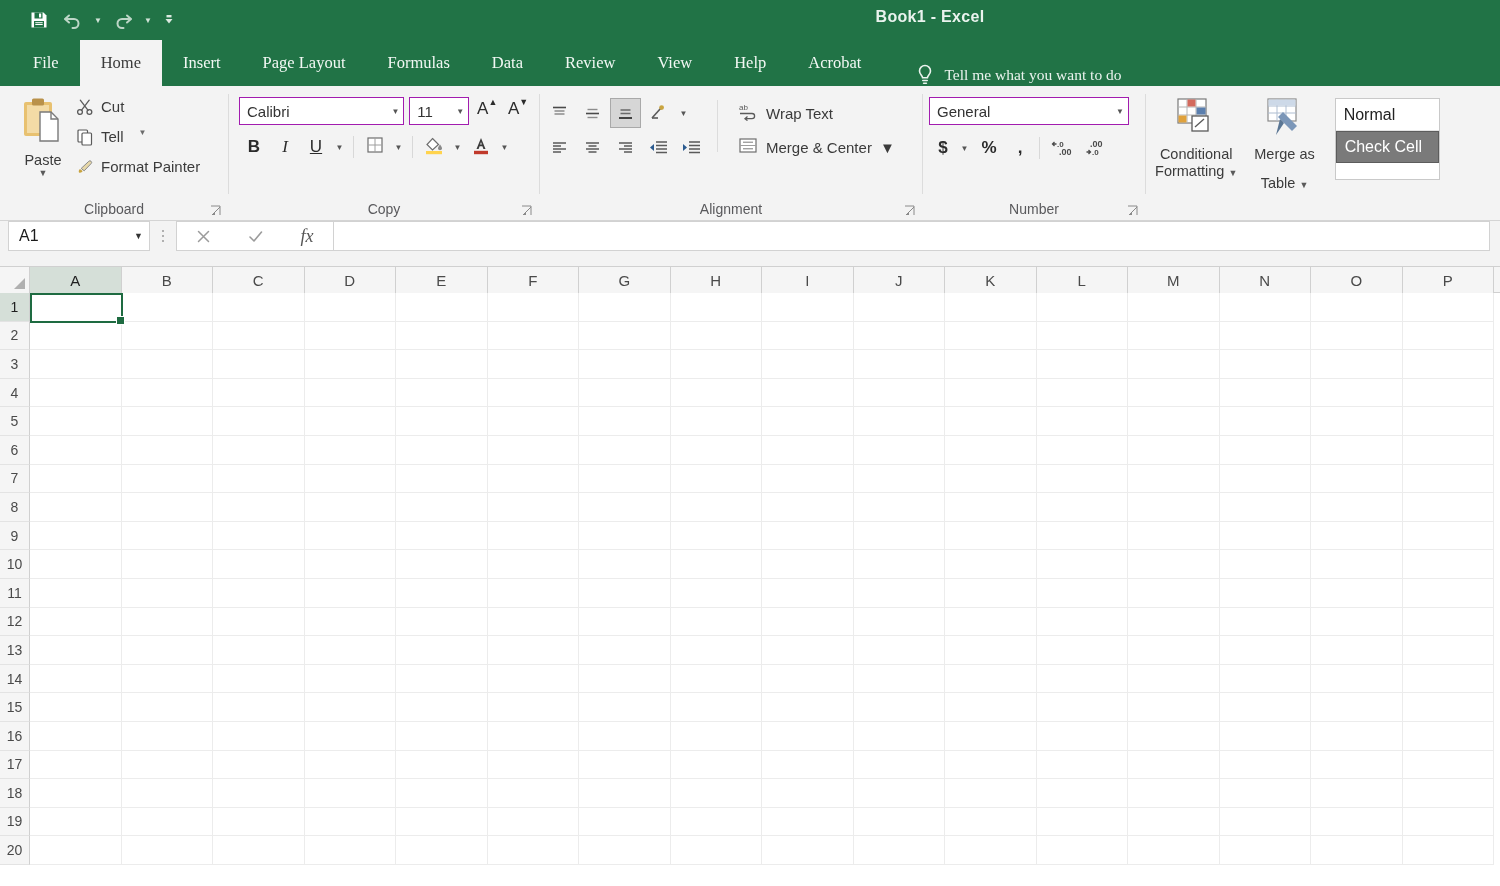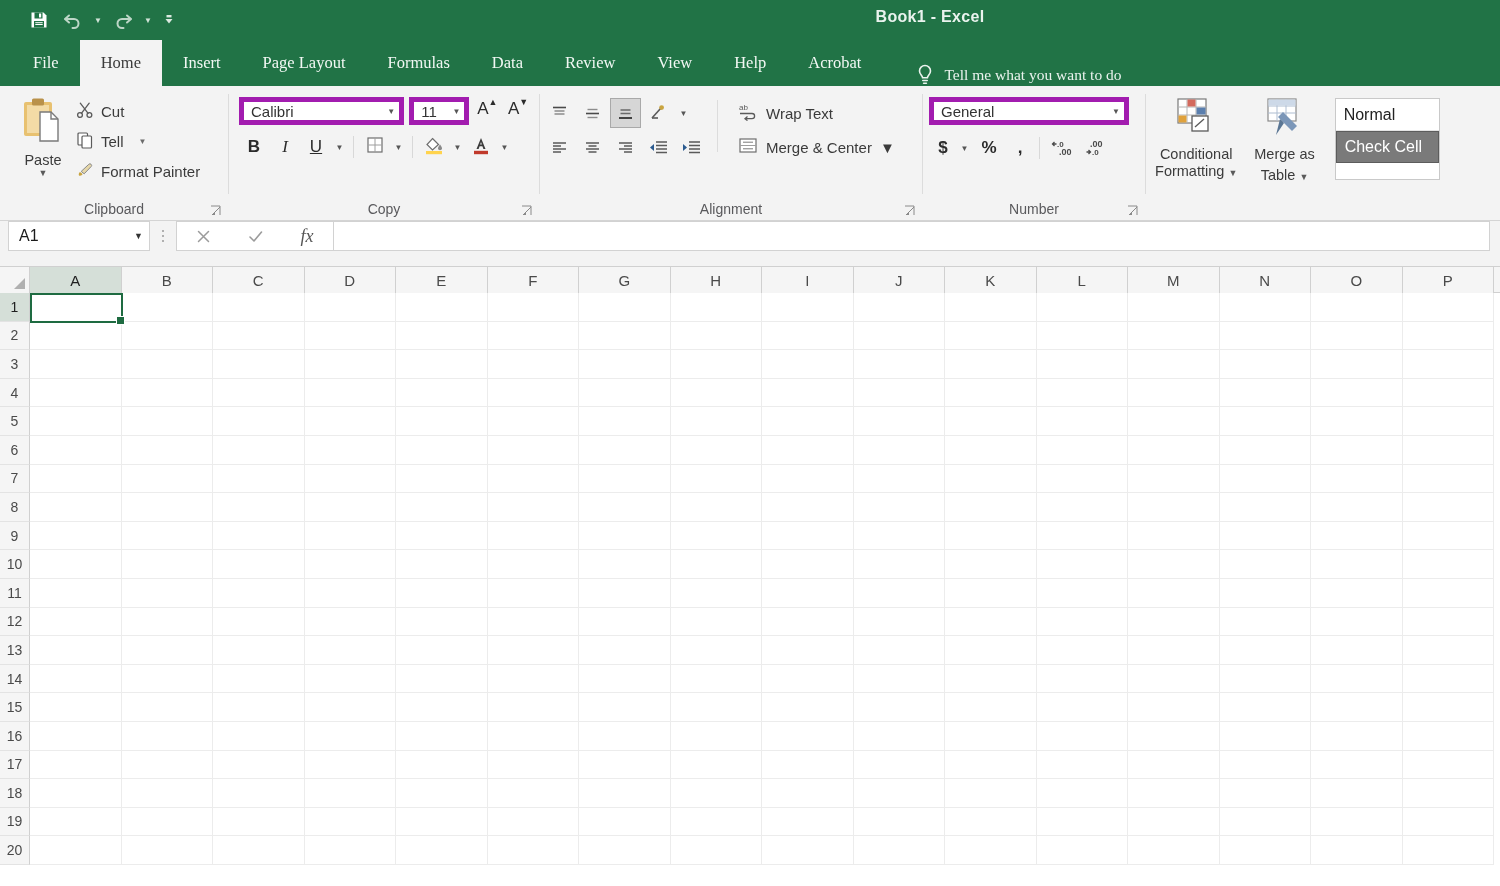--- a/index.html
+++ b/index.html
@@ -121,33 +121,33 @@
   .g-clipboard { width: 228px; }
   .paste-btn {
     width: 66px;
     display: flex; flex-direction: column; align-items: center;
     padding-top: 4px;
   }
   .paste-label { font-size: 14.5px; color: #3b3b3b; margin-top: 2px; }
   .paste-caret { font-size: 9px; color: #5a5a5a; line-height: 10px; }
   .clip-col { display: flex; flex-direction: column; gap: 4px; padding-top: 6px; }
   .clip-item {
-    display: flex; align-items: center; gap: 7px;
+    display: flex; gap: 7px;
     font-size: 15px; color: #3b3b3b;
     height: 26px; padding-right: 4px;
   }
   .clip-item .mini-caret { font-size: 8px; color: #6b6b6b; margin-left: 8px; }
 
   
   .g-font { width: 310px; }
   .font-row1 { display: flex; align-items: center; gap: 5px; padding: 5px 0 0 2px; }
   .combo {
     height: 28px;
     background: #fff;
-    border: 5px solid #a21caf;
+    border: 1px solid #a21caf;
     display: flex; align-items: center;
     padding: 0 4px 0 7px;
     font-size: 15px; color: #333;
   }
   .combo .cval { flex: 1; white-space: nowrap; overflow: hidden; }
   .combo .ccaret { font-size: 8px; color: #555; padding-left: 6px; }
   .combo-fontname { width: 172px; }
   .combo-fontsize { width: 62px; }
   .aa-btn {
     width: 27px; height: 28px;
@@ -697,21 +697,21 @@
         <span>
           <svg width="44" height="42" viewBox="0 0 44 42">
             <rect x="6" y="2" width="28" height="22" fill="#ffffff" stroke="#8a8a8a" stroke-width="1.2"></rect>
             <path d="M15 2v22 M24 2v22 M6 9h28 M6 16h28" stroke="#aebdd1" stroke-width="1"></path>
             <rect x="6.5" y="2.5" width="27" height="6" fill="#cdd9e8"></rect>
             <path d="M30 34 L16 20 l5-5 L35 29z" fill="#7b96b8"></path>
             <path d="M14 38 L18 22 l4 4 z" fill="#5a7694"></path>
           </svg>
         </span>
         <span class="bl">Merge as</span>
-        <span class="bl" style="margin-top:4px">
+        <span class="bl" style="margin-top:12px">
           <span>Table</span>
           <span style="font-size:9px;color:#5a5a5a;"> ▼</span>
         </span>
       </div>
       <div class="gallery">
         <div class="gal-item">Normal</div>
         <div class="gal-item sel">Check Cell</div>
       </div>
     </div>
   </div>

